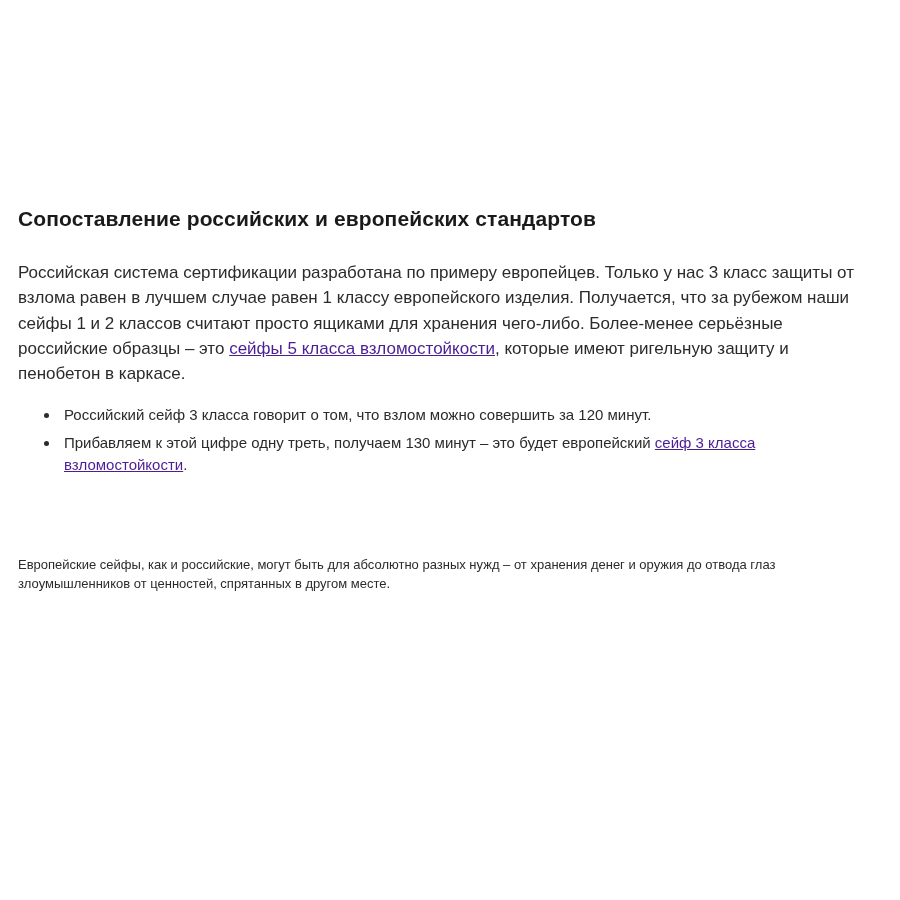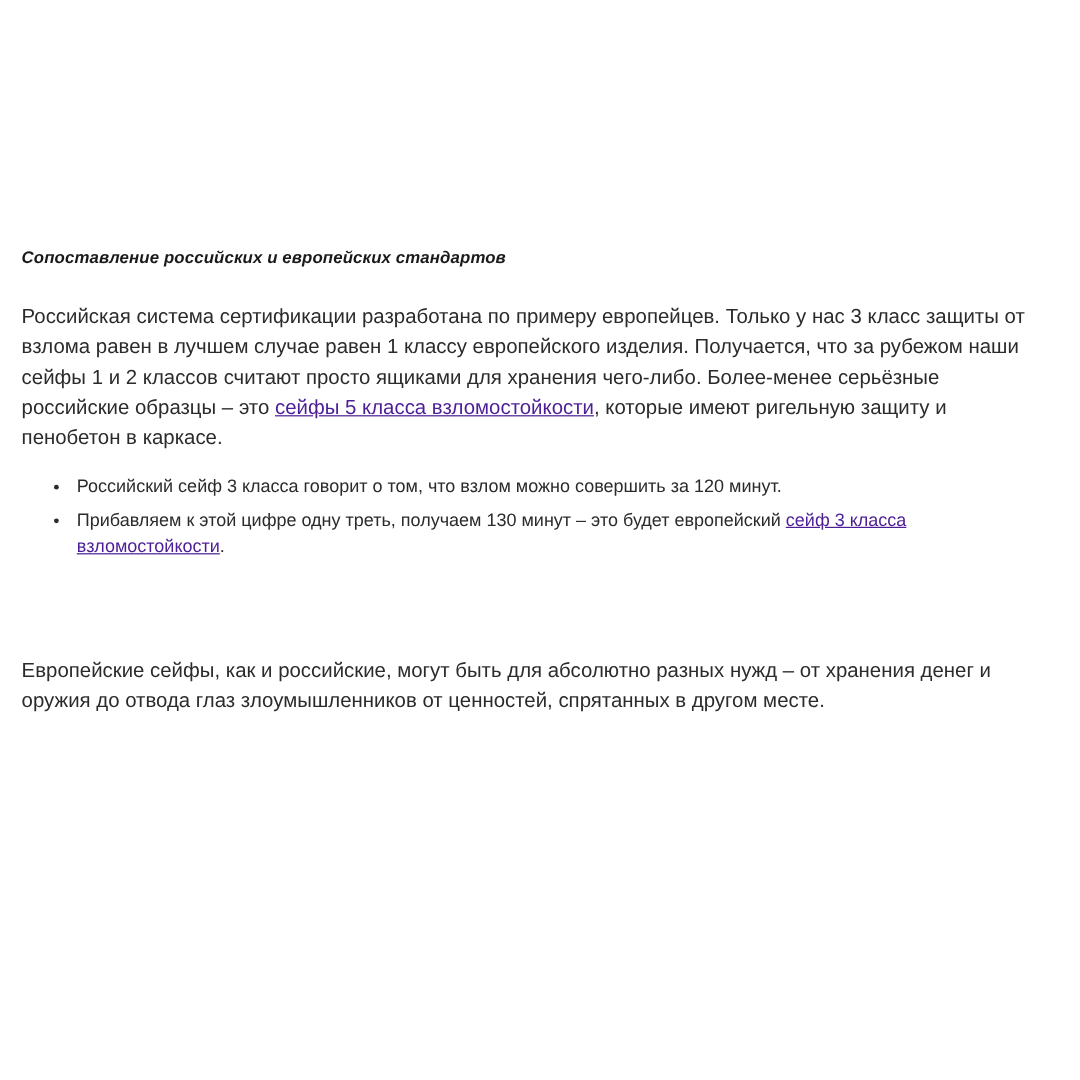--- a/index.html
+++ b/index.html
@@ -15,27 +15,26 @@
     -webkit-font-smoothing: antialiased;
   }
   .page {
     box-sizing: border-box;
     width: 900px;
     height: 900px;
     padding: 205px 45px 0 18px;
     position: relative;
   }
   .article-title {
-    font-size: 14px;
+    font-size: 21px;
     font-weight: bold;
     color: #1a1a1a;
     margin: 0 0 28px 0;
     line-height: 1.3;
     letter-spacing: 0.1px;
-    font-style: italic;
   }
   .para {
     font-size: 17px;
     line-height: 1.48;
     color: #2b2b2b;
     margin: 0 0 18px 0;
     max-width: 865px;
   }
   .para.second {
     margin-bottom: 16px;
@@ -57,21 +56,21 @@
     color: #2b2b2b;
   }
   a.doc-link {
     color: #4c1d95;
     text-decoration: underline;
   }
   .spacer {
     height: 72px;
   }
   .closing {
-    font-size: 17px;
+    font-size: 13px;
     line-height: 1.5;
     color: #2b2b2b;
     margin: 0;
     max-width: 860px;
   }
 </style>
 </head>
 <body>
 
 <div class="page">

